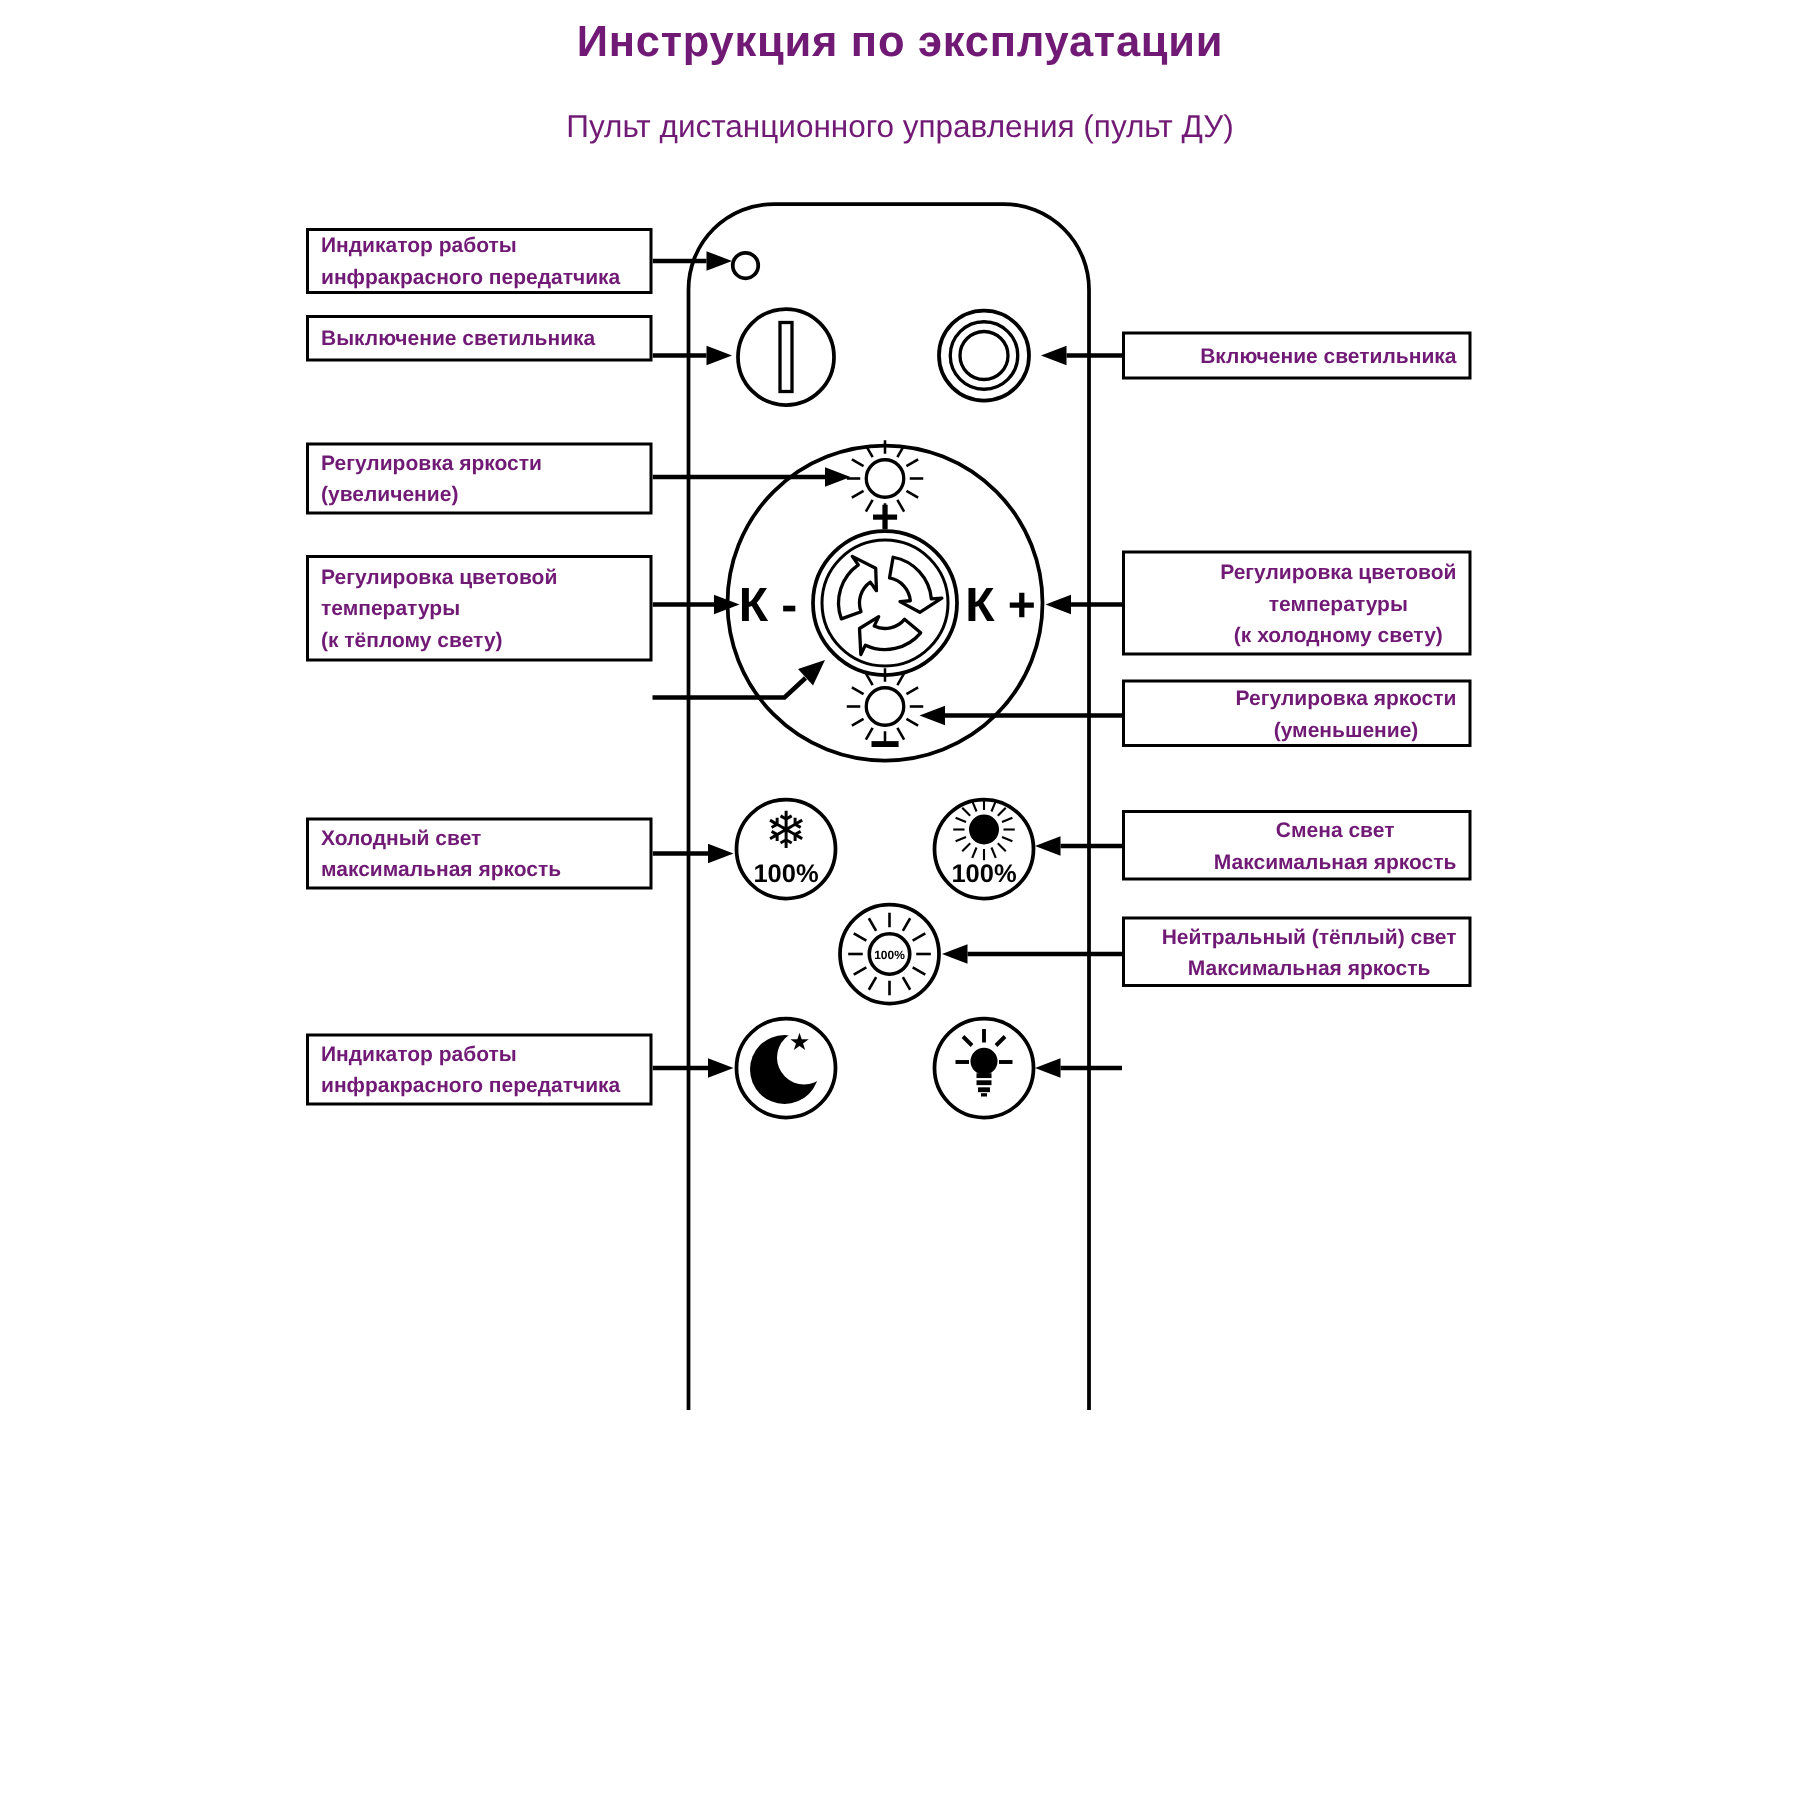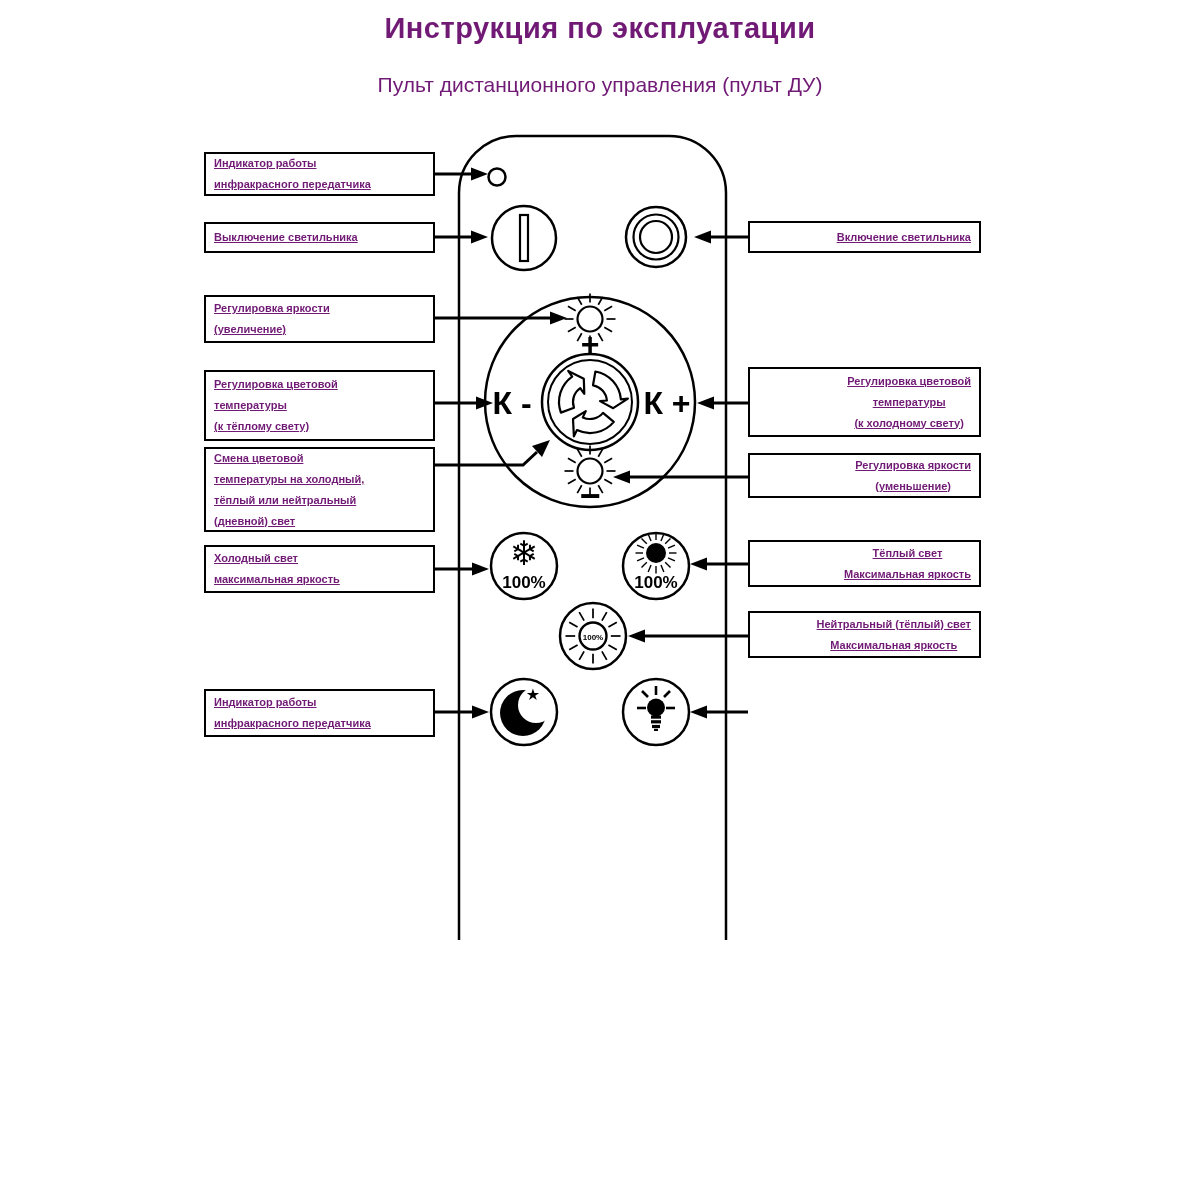--- a/index.html
+++ b/index.html
@@ -4,22 +4,22 @@
 <style>
   html,body{margin:0;padding:0;background:#ffffff;}
   #canvas{position:relative;width:1200px;height:940px;background:#ffffff;overflow:hidden;
           font-family:"Liberation Sans",sans-serif;color:#701a75;padding-left:44px;}
   #page-title{position:absolute;top:12px;left:0;width:1200px;text-align:center;
               font-size:29px;font-weight:bold;letter-spacing:.5px;}
   #page-subtitle{position:absolute;top:73px;left:0;width:1200px;text-align:center;
                  font-size:21px;font-weight:normal;}
   #diagram-svg{position:absolute;left:0;top:0;}
   .lbl{position:absolute;box-sizing:border-box;border:2.5px solid #000;background:#fff;
-       display:flex;align-items:center;font-weight:bold;font-size:11px;line-height:21px;
-       white-space:pre;text-decoration:underline;}
+       display:flex;align-items:center;font-weight:bold;font-size:14px;line-height:21px;
+       white-space:pre;}
   .lbl.left{left:204px;width:231px;justify-content:flex-start;text-align:left;padding:0 4px 0 8px;}
   .lbl.right{left:748px;width:233px;justify-content:flex-end;text-align:center;padding:0 8px 0 4px;}
   svg text{font-family:"Liberation Sans",sans-serif;fill:#000;}
 </style>
 </head>
 <body>
 
 <div id="canvas">
 
   <div id="page-title">Инструкция по эксплуатации</div>
@@ -203,39 +203,35 @@
         <rect x="651" y="715.5" width="10" height="3.2" fill="#000"></rect>
         <rect x="651" y="720.2" width="10" height="3.2" fill="#000"></rect>
         <rect x="652" y="724.9" width="8" height="3.2" fill="#000"></rect>
         <rect x="654" y="728.8" width="4" height="2.2" fill="#000"></rect>
       </g>
     </g>
   </svg>
 
   <div class="lbl left" style="top:152px;height:44px">Индикатор работы
 инфракрасного передатчика</div>
-  <div class="lbl left" style="top:222px;height:31px">Выключение светильника</div>
+  <div class="lbl left" style="top:210px;height:31px">Выключение светильника</div>
   <div class="lbl left" style="top:295px;height:48px">Регулировка яркости
 (увеличение)</div>
   <div class="lbl left" style="top:370px;height:71px">Регулировка цветовой
 температуры
 (к тёплому свету)</div>
-  <div class="lbl left" style="top:447px;height:85px">Смена цветовой
-температуры на холодный,
-тёплый или нейтральный
-(дневной) свет</div>
   <div class="lbl left" style="top:545px;height:48px">Холодный свет
 максимальная яркость</div>
   <div class="lbl left" style="top:689px;height:48px">Индикатор работы
 инфракрасного передатчика</div>
 
   <div class="lbl right" style="top:221px;height:32px">Включение светильника</div>
   <div class="lbl right" style="top:367px;height:70px">Регулировка цветовой
 температуры
 (к холодному свету)</div>
   <div class="lbl right" style="top:453px;height:45px">Регулировка яркости
 (уменьшение)</div>
-  <div class="lbl right" style="top:540px;height:47px">Тёплый свет
+  <div class="lbl right" style="top:540px;height:47px">Смена свет
 Максимальная яркость</div>
   <div class="lbl right" style="top:611px;height:47px">Нейтральный (тёплый) свет
 Максимальная яркость</div>
 
 </div>
 
 </body></html>

